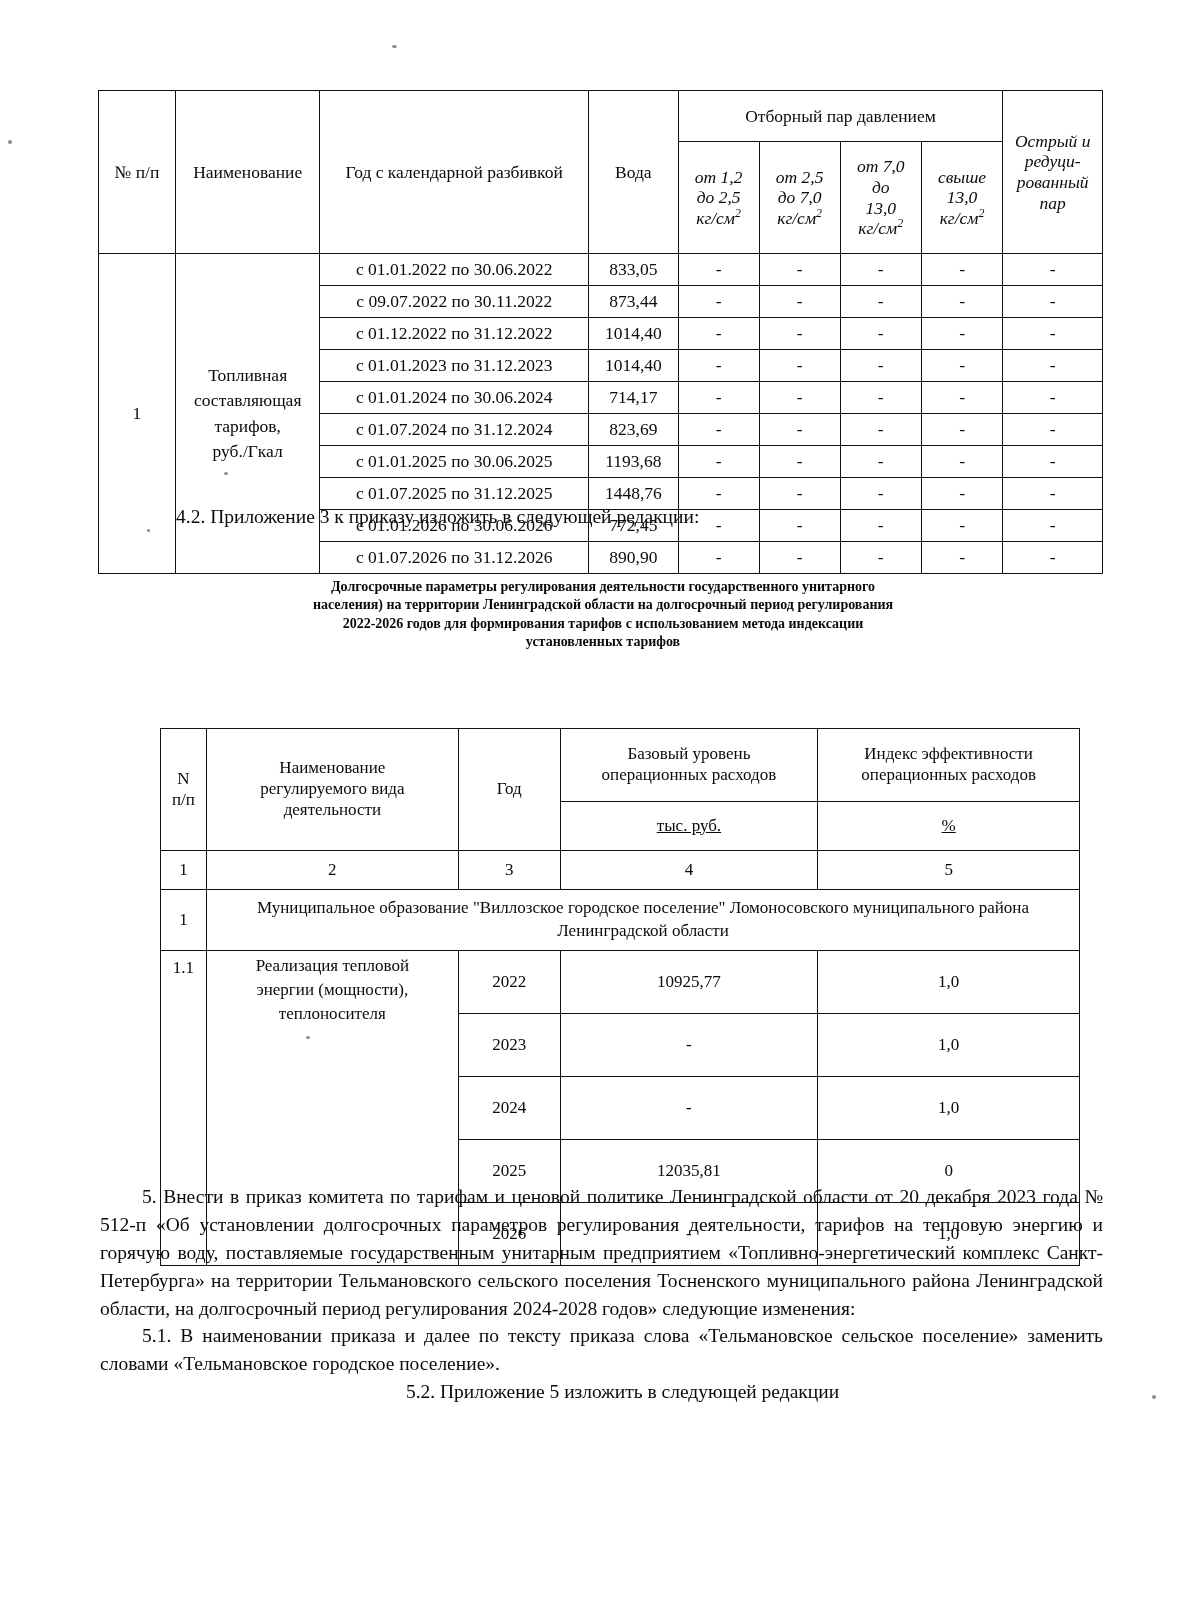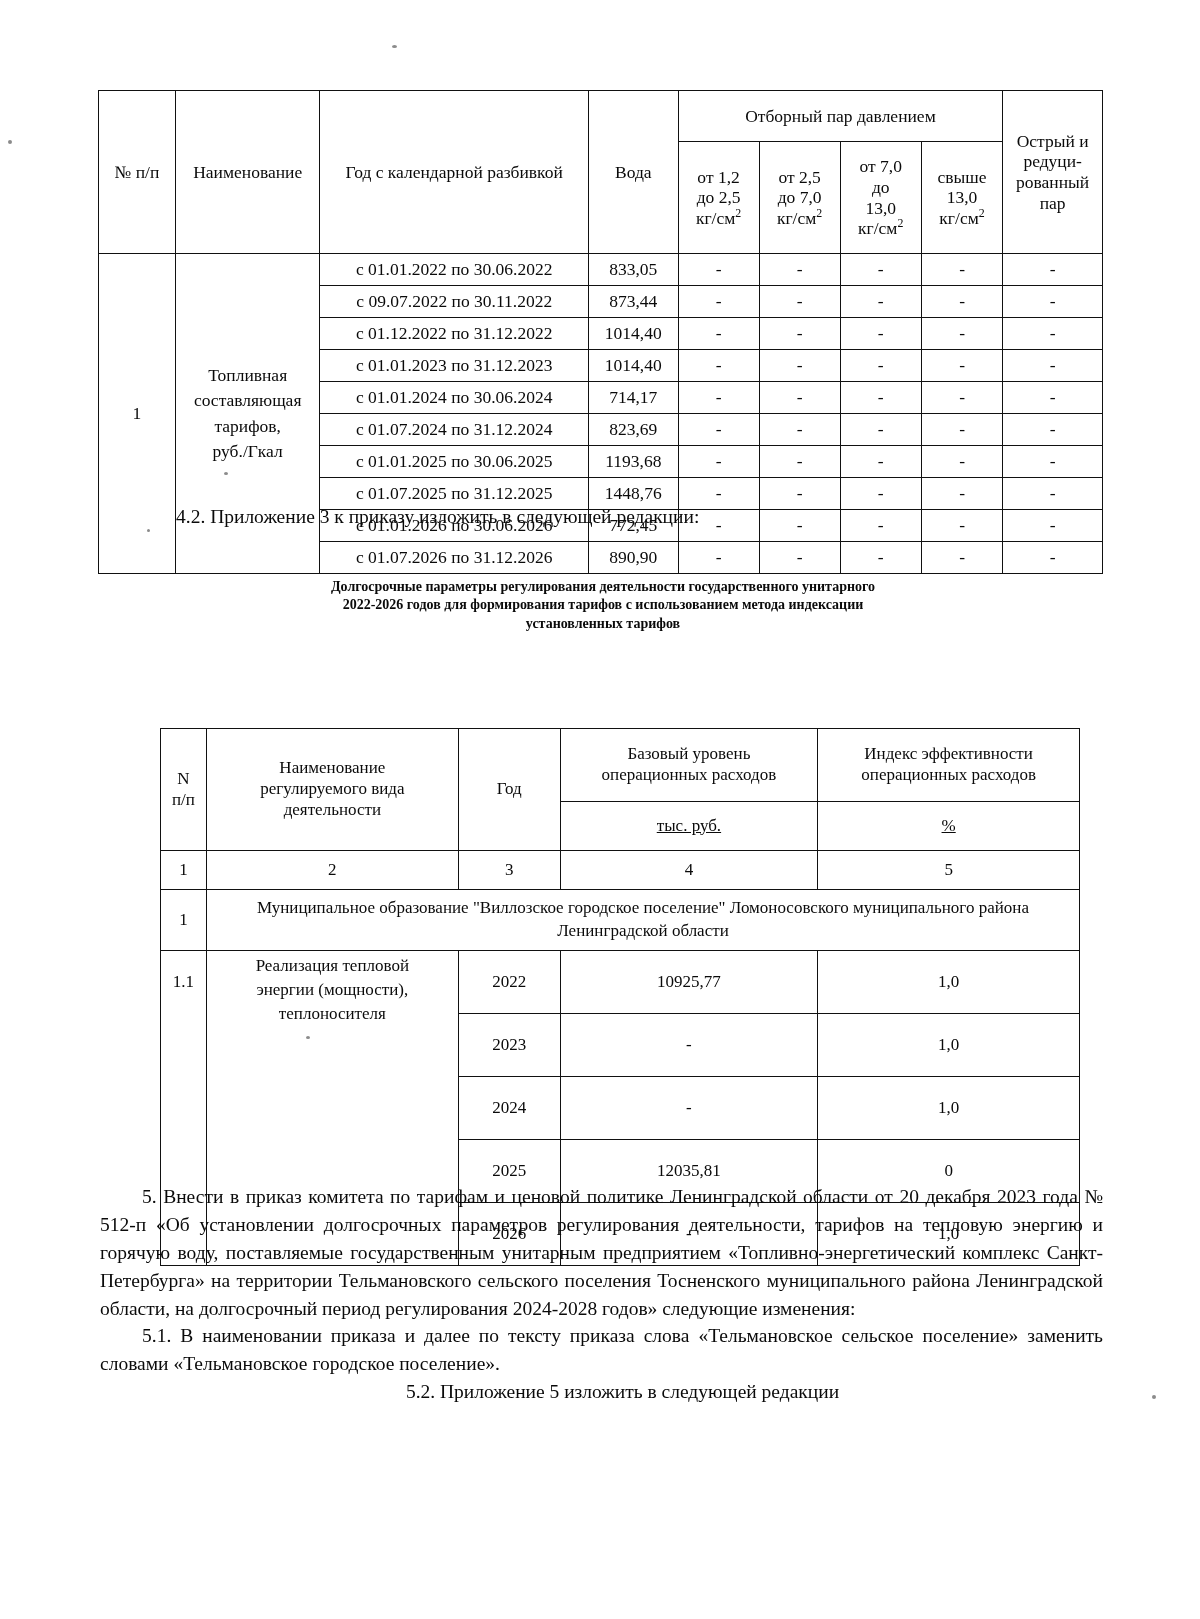--- a/index.html
+++ b/index.html
@@ -63,21 +63,21 @@
   .c-p1, .c-p2, .c-p3, .c-p4 { width: 82px; }
   .c-sharp   { width: 100px; }
 
   .r-data td { height: 27px; font-size: 17.5px; }
   .nm-cell {
     text-align: center;
     line-height: 1.45;
     font-size: 17.5px;
     padding: 0 6px;
   }
-  .sub-stack { line-height: 1.18; }
+  .sub-stack { line-height: 1.18; font-style: italic; }
 
   
   .p-4-2 {
     position: absolute;
     left: 176px;
     top: 506px;
     font-size: 19.5px;
   }
 
   .title-block {
@@ -310,20 +310,21 @@
           <td>-</td>
         </tr>
       </tbody>
     </table>
   </div>
 
   <div class="p-4-2">4.2. Приложение 3 к приказу изложить в следующей редакции:</div>
 
   <div class="title-block">
     <div>Долгосрочные параметры регулирования деятельности государственного унитарного</div>
+    <div>населения) на территории Ленинградской области на долгосрочный период регулирования</div>
     <div>2022-2026 годов для формирования тарифов с использованием метода индексации</div>
     <div>установленных тарифов</div>
   </div>
 
   <div class="tbl2-wrap">
     <table class="doc2">
       <colgroup>
         <col class="t2-c1">
           <col class="t2-c2">
           <col class="t2-c3">
@@ -360,21 +361,21 @@
           <td>2</td>
           <td>3</td>
           <td>4</td>
           <td>5</td>
         </tr>
         <tr class="t2-group">
           <td style="text-align:center;">1</td>
           <td colspan="4">Муниципальное образование "Виллозское городское поселение" Ломоносовского муниципального района Ленинградской области</td>
         </tr>
         <tr class="t2-year">
-          <td rowspan="5" style="vertical-align:top; padding-top:21px;">1.1</td>
+          <td rowspan="5" style="vertical-align:top; padding-top:7px;">1.1</td>
           <td rowspan="5" class="t2-act" style="vertical-align:top; ">
             <div>Реализация тепловой</div>
             <div>энергии (мощности),</div>
             <div>теплоносителя</div>
           </td>
           <td>2022</td>
           <td>10925,77</td>
           <td>1,0</td>
         </tr>
         <tr class="t2-year">

